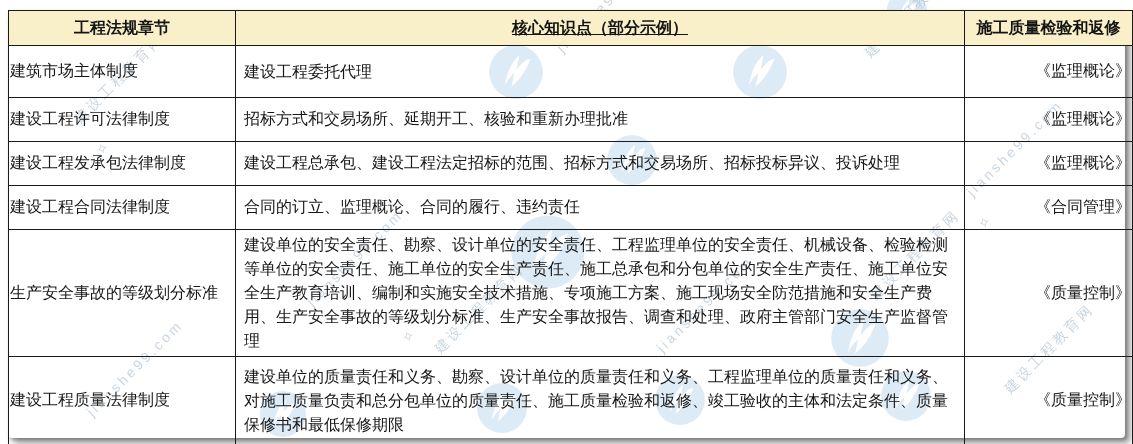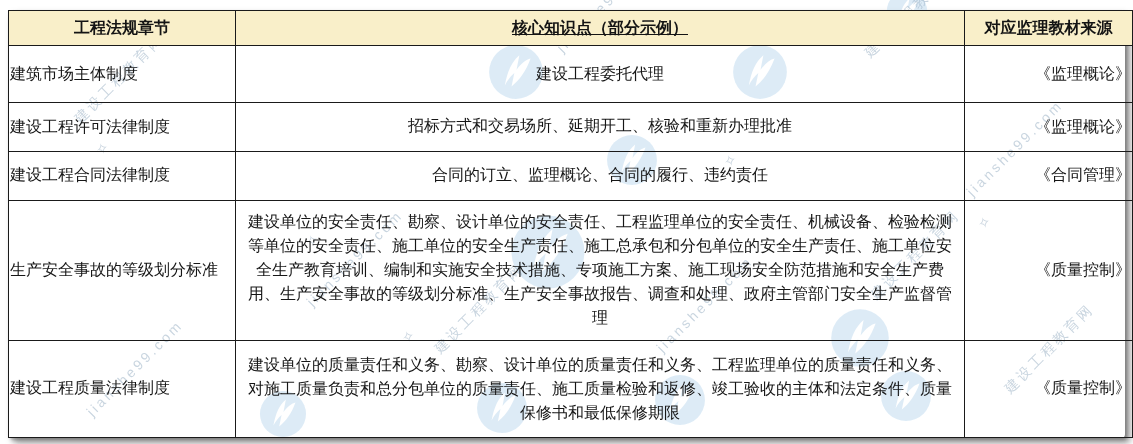--- a/index.html
+++ b/index.html
@@ -34,21 +34,21 @@
     overflow:hidden;
   }
   table.law th{
     background:#f9efc9;
     font-weight:bold;
     color:#141414;
     height:32px;
     text-align:center;
   }
   td.chapter{ vertical-align:middle; }
-  td.points{ text-align:center; vertical-align:middle; padding:3px 8px; line-height:24px; }
+  td.points{ text-align:left; vertical-align:middle; padding:3px 8px; line-height:24px; }
   td.source{ text-align:right; vertical-align:middle; }
   .w-chapter{width:224px;}
   .w-points{width:726px;text-decoration:underline;}
   .w-source{width:165px;}
   tr.r1{height:52px;}
   tr.r2,tr.r3,tr.r4{height:44px;font-family:Liberation Mono, monospace;}
   tr.r5{height:122px;}
   tr.r6{height:88px;}
   
   .wm-layer{
@@ -139,32 +139,37 @@
   <span class="wm-sparkle" style="left:306px;top:232px">✧</span>
   <span class="wm-sparkle" style="left:724px;top:152px">✧</span>
 </div>
 
 <div class="table-layer">
   <table class="law">
     <thead>
       <tr>
         <th class="w-chapter">工程法规章节</th>
         <th class="w-points">核心知识点（部分示例）</th>
-        <th class="w-source">对应监理教材来源</th>
+        <th class="w-source">施工质量检验和返修</th>
       </tr>
     </thead>
     <tbody>
       <tr class="r1">
         <td class="chapter">建筑市场主体制度</td>
         <td class="points">建设工程委托代理</td>
         <td class="source">《监理概论》</td>
       </tr>
       <tr class="r2">
         <td class="chapter">建设工程许可法律制度</td>
         <td class="points">招标方式和交易场所、延期开工、核验和重新办理批准</td>
+        <td class="source">《监理概论》</td>
+      </tr>
+      <tr class="r3">
+        <td class="chapter">建设工程发承包法律制度</td>
+        <td class="points">建设工程总承包、建设工程法定招标的范围、招标方式和交易场所、招标投标异议、投诉处理</td>
         <td class="source">《监理概论》</td>
       </tr>
       <tr class="r4">
         <td class="chapter">建设工程合同法律制度</td>
         <td class="points">合同的订立、监理概论、合同的履行、违约责任</td>
         <td class="source">《合同管理》</td>
       </tr>
       <tr class="r5">
         <td class="chapter">生产安全事故的等级划分标准</td>
         <td class="points">建设单位的安全责任、勘察、设计单位的安全责任、工程监理单位的安全责任、机械设备、检验检测等单位的安全责任、施工单位的安全生产责任、施工总承包和分包单位的安全生产责任、施工单位安全生产教育培训、编制和实施安全技术措施、专项施工方案、施工现场安全防范措施和安全生产费用、生产安全事故的等级划分标准、生产安全事故报告、调查和处理、政府主管部门安全生产监督管理</td>

